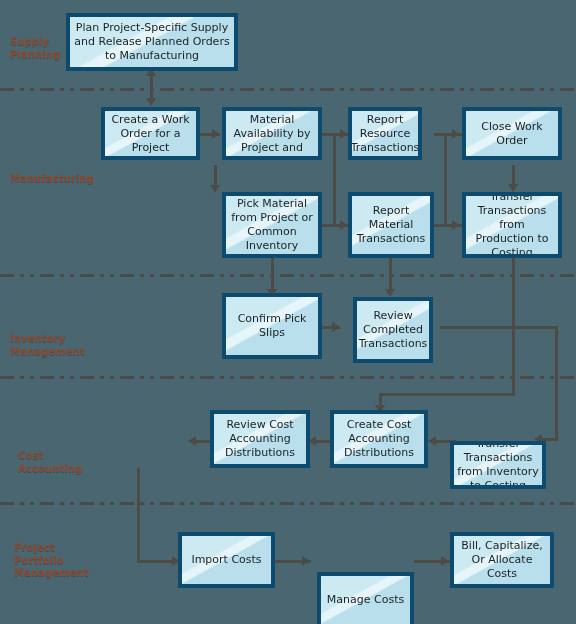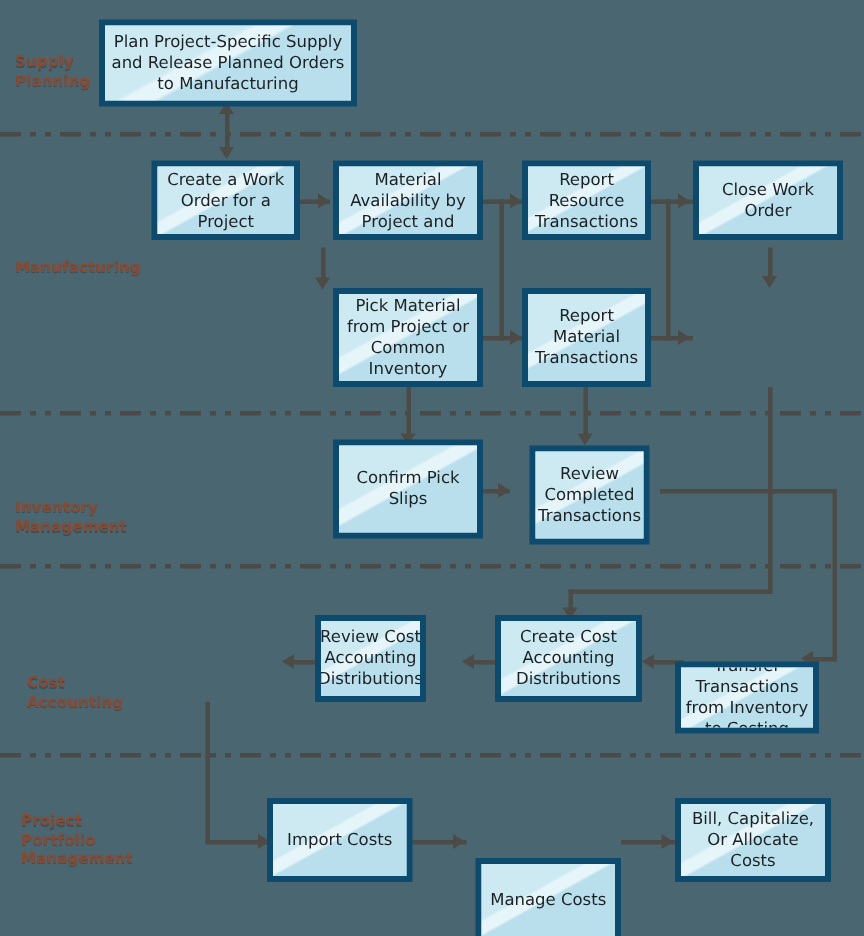--- a/index.html
+++ b/index.html
@@ -208,21 +208,21 @@
       <span class="label">Create a Work Order for a Project</span>
     </div>
   </div>
 
   <div class="node" style="left:222px; top:107px; width:100px; height:53px;">
     <div class="inner">
       <span class="label">Review Material Availability by Project and Task</span>
     </div>
   </div>
 
-  <div class="node" style="left:348px; top:107px; width:86px; height:53px;">
+  <div class="node" style="left:348px; top:107px; width:74px; height:53px;">
     <div class="inner">
       <span class="label">Report Resource Transactions</span>
     </div>
   </div>
 
   <div class="node" style="left:462px; top:107px; width:100px; height:53px;">
     <div class="inner">
       <span class="label">Close Work Order</span>
     </div>
   </div>
@@ -232,35 +232,40 @@
       <span class="label">Pick Material from Project or Common Inventory</span>
     </div>
   </div>
 
   <div class="node" style="left:348px; top:192px; width:86px; height:66px;">
     <div class="inner">
       <span class="label">Report Material Transactions</span>
     </div>
   </div>
 
+  <div class="node" style="left:462px; top:192px; width:100px; height:66px;">
+    <div class="inner">
+      <span class="label">Transfer Transactions from Production to Costing</span>
+    </div>
+  </div>
 
   <div class="node" style="left:222px; top:293px; width:100px; height:66px;">
     <div class="inner">
       <span class="label">Confirm Pick Slips</span>
     </div>
   </div>
 
   <div class="node" style="left:340px; top:297px; width:80px; height:66px;margin-left:13px;">
     <div class="inner">
       <span class="label">Review Completed Transactions</span>
     </div>
   </div>
 
 
-  <div class="node" style="left:210px; top:410px; width:74px; height:58px;">
+  <div class="node" style="left:210px; top:410px; width:100px; height:58px;">
     <div class="inner">
       <span class="label">Review Cost Accounting Distributions</span>
     </div>
   </div>
 
   <div class="node" style="left:330px; top:410px; width:98px; height:58px;">
     <div class="inner">
       <span class="label">Create Cost Accounting Distributions</span>
     </div>
   </div>

